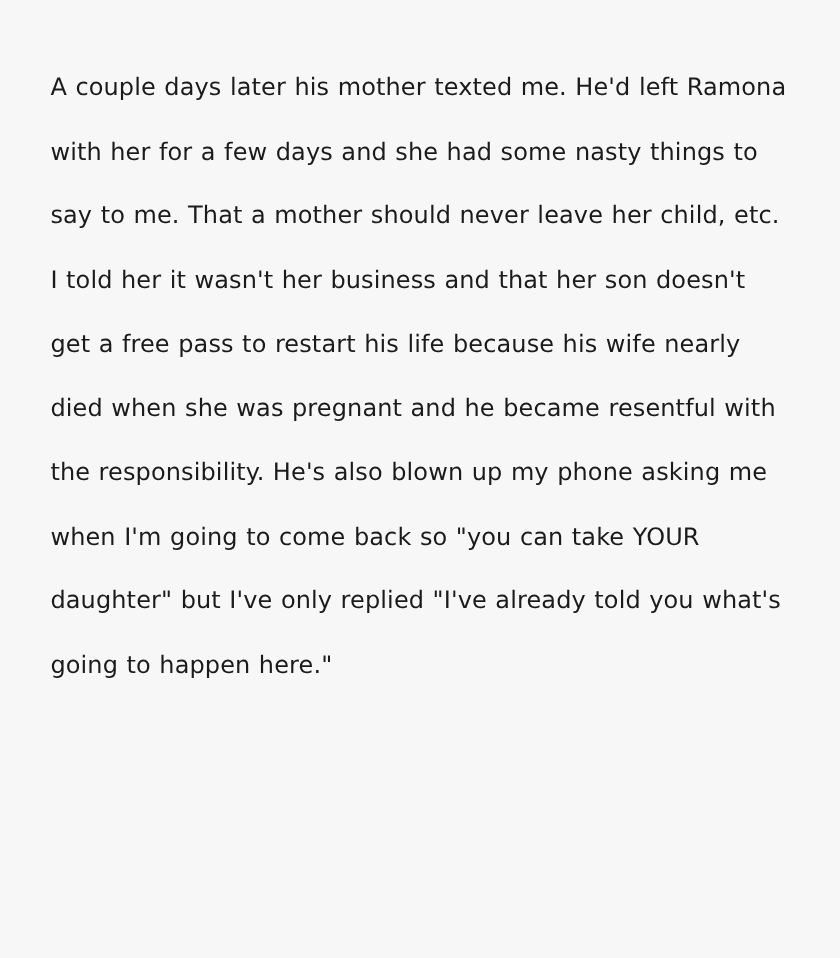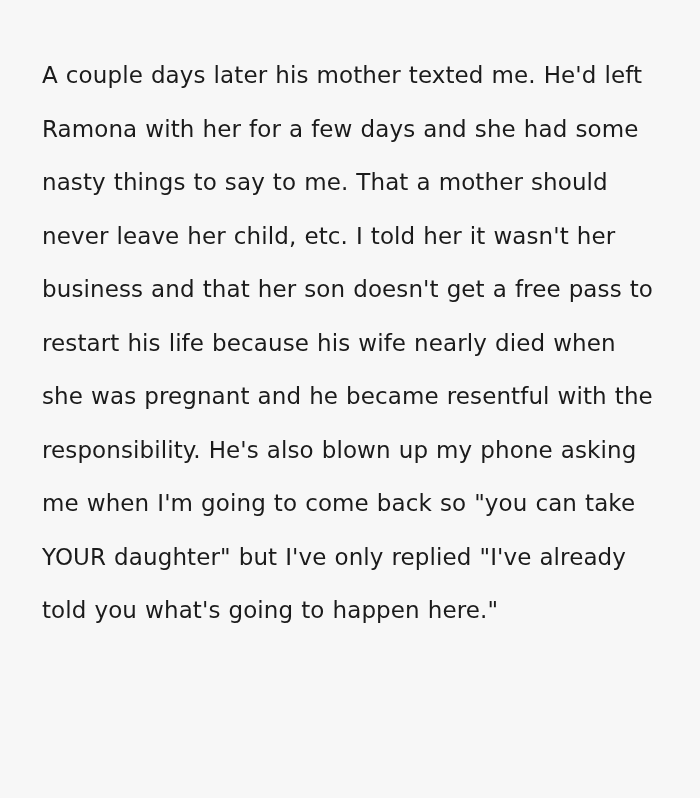--- a/index.html
+++ b/index.html
@@ -16,21 +16,21 @@
   .page {
     width: 700px;
     height: 798px;
     background: #f7f7f7;
     box-sizing: border-box;
     padding: 26px 40px 20px 42px;
     display: block;
   }
   .story-text {
     color: #1b1b1b;
-    font-size: 23px;
+    font-size: 20px;
     line-height: 53.5px;
     letter-spacing: 0.1px;
     word-spacing: 0.6px;
     text-align: left;
     white-space: pre-wrap;
     font-weight: 400;
   }
 </style>
 </head>
 <body>

